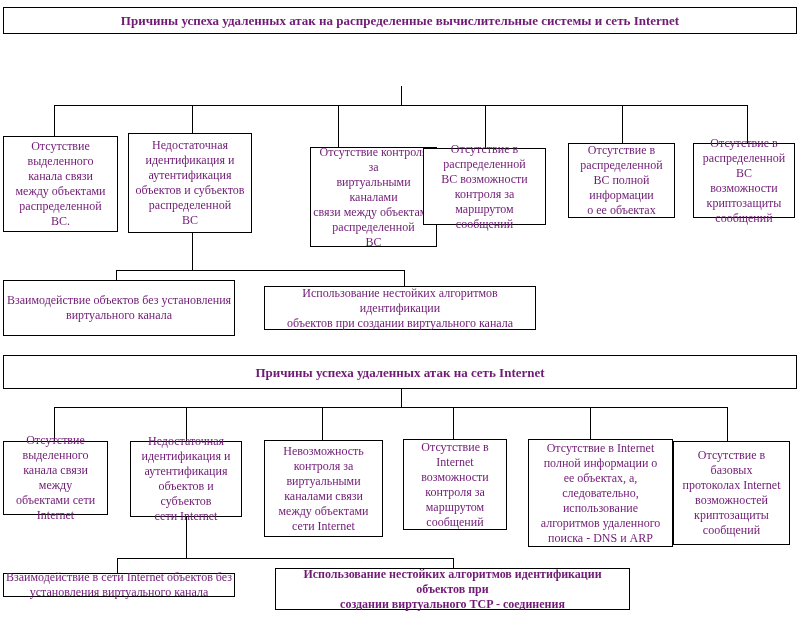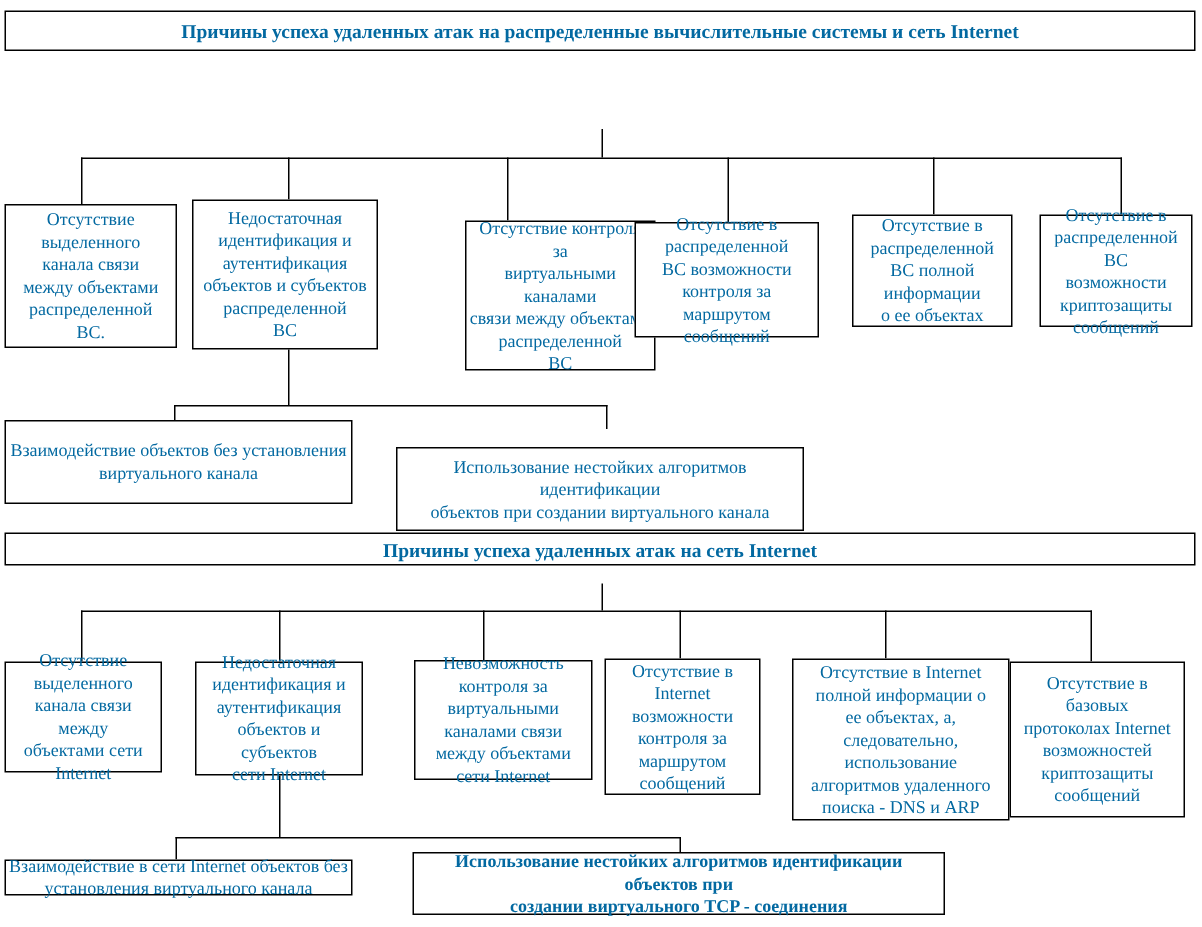--- a/index.html
+++ b/index.html
@@ -1,21 +1,21 @@
 <!DOCTYPE html>
 <html><head>
 <meta charset="utf-8">
 <style>
   html,body{margin:0;padding:0;background:#fff;}
   #canvas{
     position:relative;
     width:801px;height:618px;
     background:#fff;
     font-family:"Liberation Serif","DejaVu Serif",serif;
-    color:#0369a1;
+    color:#701a75;
   }
   .node{
     position:absolute;
     box-sizing:border-box;
     border:1px solid #000;
     background:#fff;
     display:flex;
     align-items:center;
     justify-content:center;
     text-align:center;
@@ -84,45 +84,45 @@
 криптозащиты
 сообщений</div>
 
   <div class="vline" style="left:192px;top:233px;height:37px;"></div>
   <div class="hline" style="left:116px;top:270px;width:289px;"></div>
   <div class="vline" style="left:116px;top:270px;height:10px;"></div>
   <div class="vline" style="left:404px;top:270px;height:16px;"></div>
 
   <div class="node" style="left:3px;top:280px;width:232px;height:56px;">Взаимодействие объектов без установления
 виртуального канала</div>
-  <div class="node" style="left:264px;top:298px;width:272px;height:56px;">Использование нестойких алгоритмов идентификации
+  <div class="node" style="left:264px;top:286px;width:272px;height:44px;">Использование нестойких алгоритмов идентификации
 объектов при создании виртуального канала</div>
 
-  <div class="node banner" style="left:3px;top:355px;width:794px;height:22px;">Причины успеха удаленных атак на сеть Internet</div>
+  <div class="node banner" style="left:3px;top:355px;width:794px;height:34px;">Причины успеха удаленных атак на сеть Internet</div>
 
   <div class="vline" style="left:401px;top:389px;height:18px;"></div>
   <div class="hline" style="left:54px;top:407px;width:674px;"></div>
   <div class="vline" style="left:54px;top:407px;height:34px;"></div>
   <div class="vline" style="left:186px;top:407px;height:34px;"></div>
   <div class="vline" style="left:322px;top:407px;height:33px;"></div>
   <div class="vline" style="left:453px;top:407px;height:32px;"></div>
   <div class="vline" style="left:590px;top:407px;height:32px;"></div>
   <div class="vline" style="left:727px;top:407px;height:34px;"></div>
 
   <div class="node" style="left:3px;top:441px;width:105px;height:74px;">Отсутствие
 выделенного
 канала связи между
 объектами сети
 Internet</div>
   <div class="node" style="left:130px;top:441px;width:112px;height:76px;">Недостаточная
 идентификация и
 аутентификация
 объектов и субъектов
 сети Internet</div>
-  <div class="node" style="left:264px;top:440px;width:119px;height:80px;margin-left:12px;">Невозможность
+  <div class="node" style="left:264px;top:440px;width:119px;height:97px;">Невозможность
 контроля за
 виртуальными
 каналами связи
 между объектами
 сети Internet</div>
   <div class="node" style="left:403px;top:439px;width:104px;height:91px;">Отсутствие в
 Internet
 возможности
 контроля за
 маршрутом

